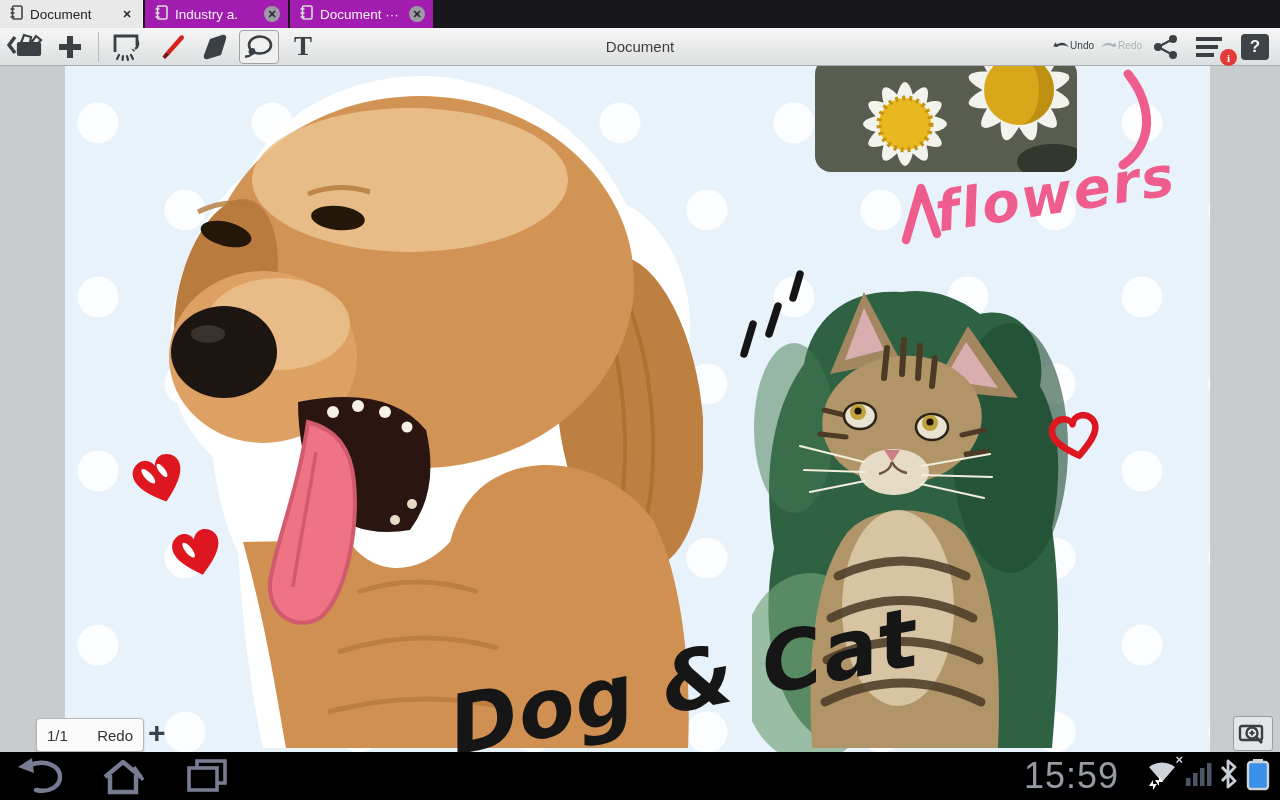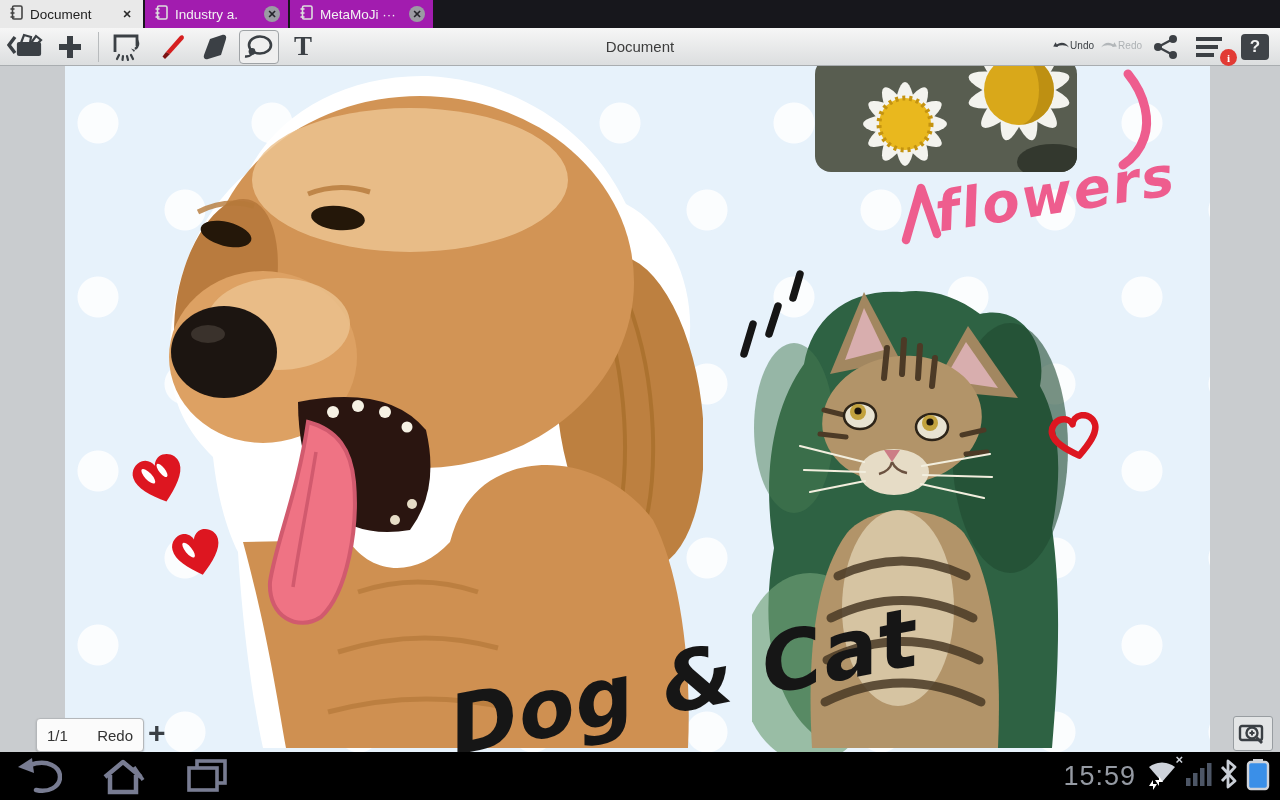--- a/index.html
+++ b/index.html
@@ -74,21 +74,21 @@
   .zoom-btn { position:absolute; left:1233px; top:650px; width:40px; height:35px;
               background:#e3e5e6; border:1px solid #989da1; border-radius:3px;
               display:flex; align-items:center; justify-content:center; }
 
   
   .sysbar { position:absolute; left:0; top:752px; width:1280px; height:48px; background:#000;
             display:flex; align-items:center; }
   .nav-keys { display:flex; gap:38px; padding-left:16px; }
   .nav-btn { width:46px; height:42px; display:flex; align-items:center; justify-content:center; }
   .status { position:absolute; right:10px; display:flex; align-items:center; gap:7px; }
-  .clock { color:#959aa3; font-size:27px; letter-spacing:1px; margin-right:2px;text-align:center; }
+  .clock { color:#959aa3; font-size:36px; letter-spacing:1px; margin-right:19px;text-align:center; }
 </style>
 </head>
 <body>
 
 <div class="app">
 
   <div class="tabbar">
     <div class="tab active">
       <span class="nb-icon">
         <svg width="13" height="15" viewBox="0 0 13 15">
@@ -115,21 +115,21 @@
     </div>
     <div class="tab">
       <span class="nb-icon">
         <svg width="13" height="15" viewBox="0 0 13 15">
             <rect x="2.5" y="1" width="9.5" height="13" rx="1.5" fill="none" stroke="#ddd" stroke-width="1.6"></rect>
             <line x1="0.5" y1="4" x2="4.5" y2="4" stroke="#ddd" stroke-width="1.6"></line>
             <line x1="0.5" y1="8" x2="4.5" y2="8" stroke="#ddd" stroke-width="1.6"></line>
             <line x1="0.5" y1="12" x2="4.5" y2="12" stroke="#ddd" stroke-width="1.6"></line>
           </svg>
       </span>
-      <span class="tab-label">MetaMoJi ···</span>
+      <span class="tab-label">Document ···</span>
       <span class="close circle-x">✕</span>
     </div>
   </div>
 
   <div class="toolbar">
     <div class="tb-title">Document</div>
 
     <div class="tb-left">
       <div class="tb-btn">
         <svg width="38" height="28" viewBox="0 0 38 28">

